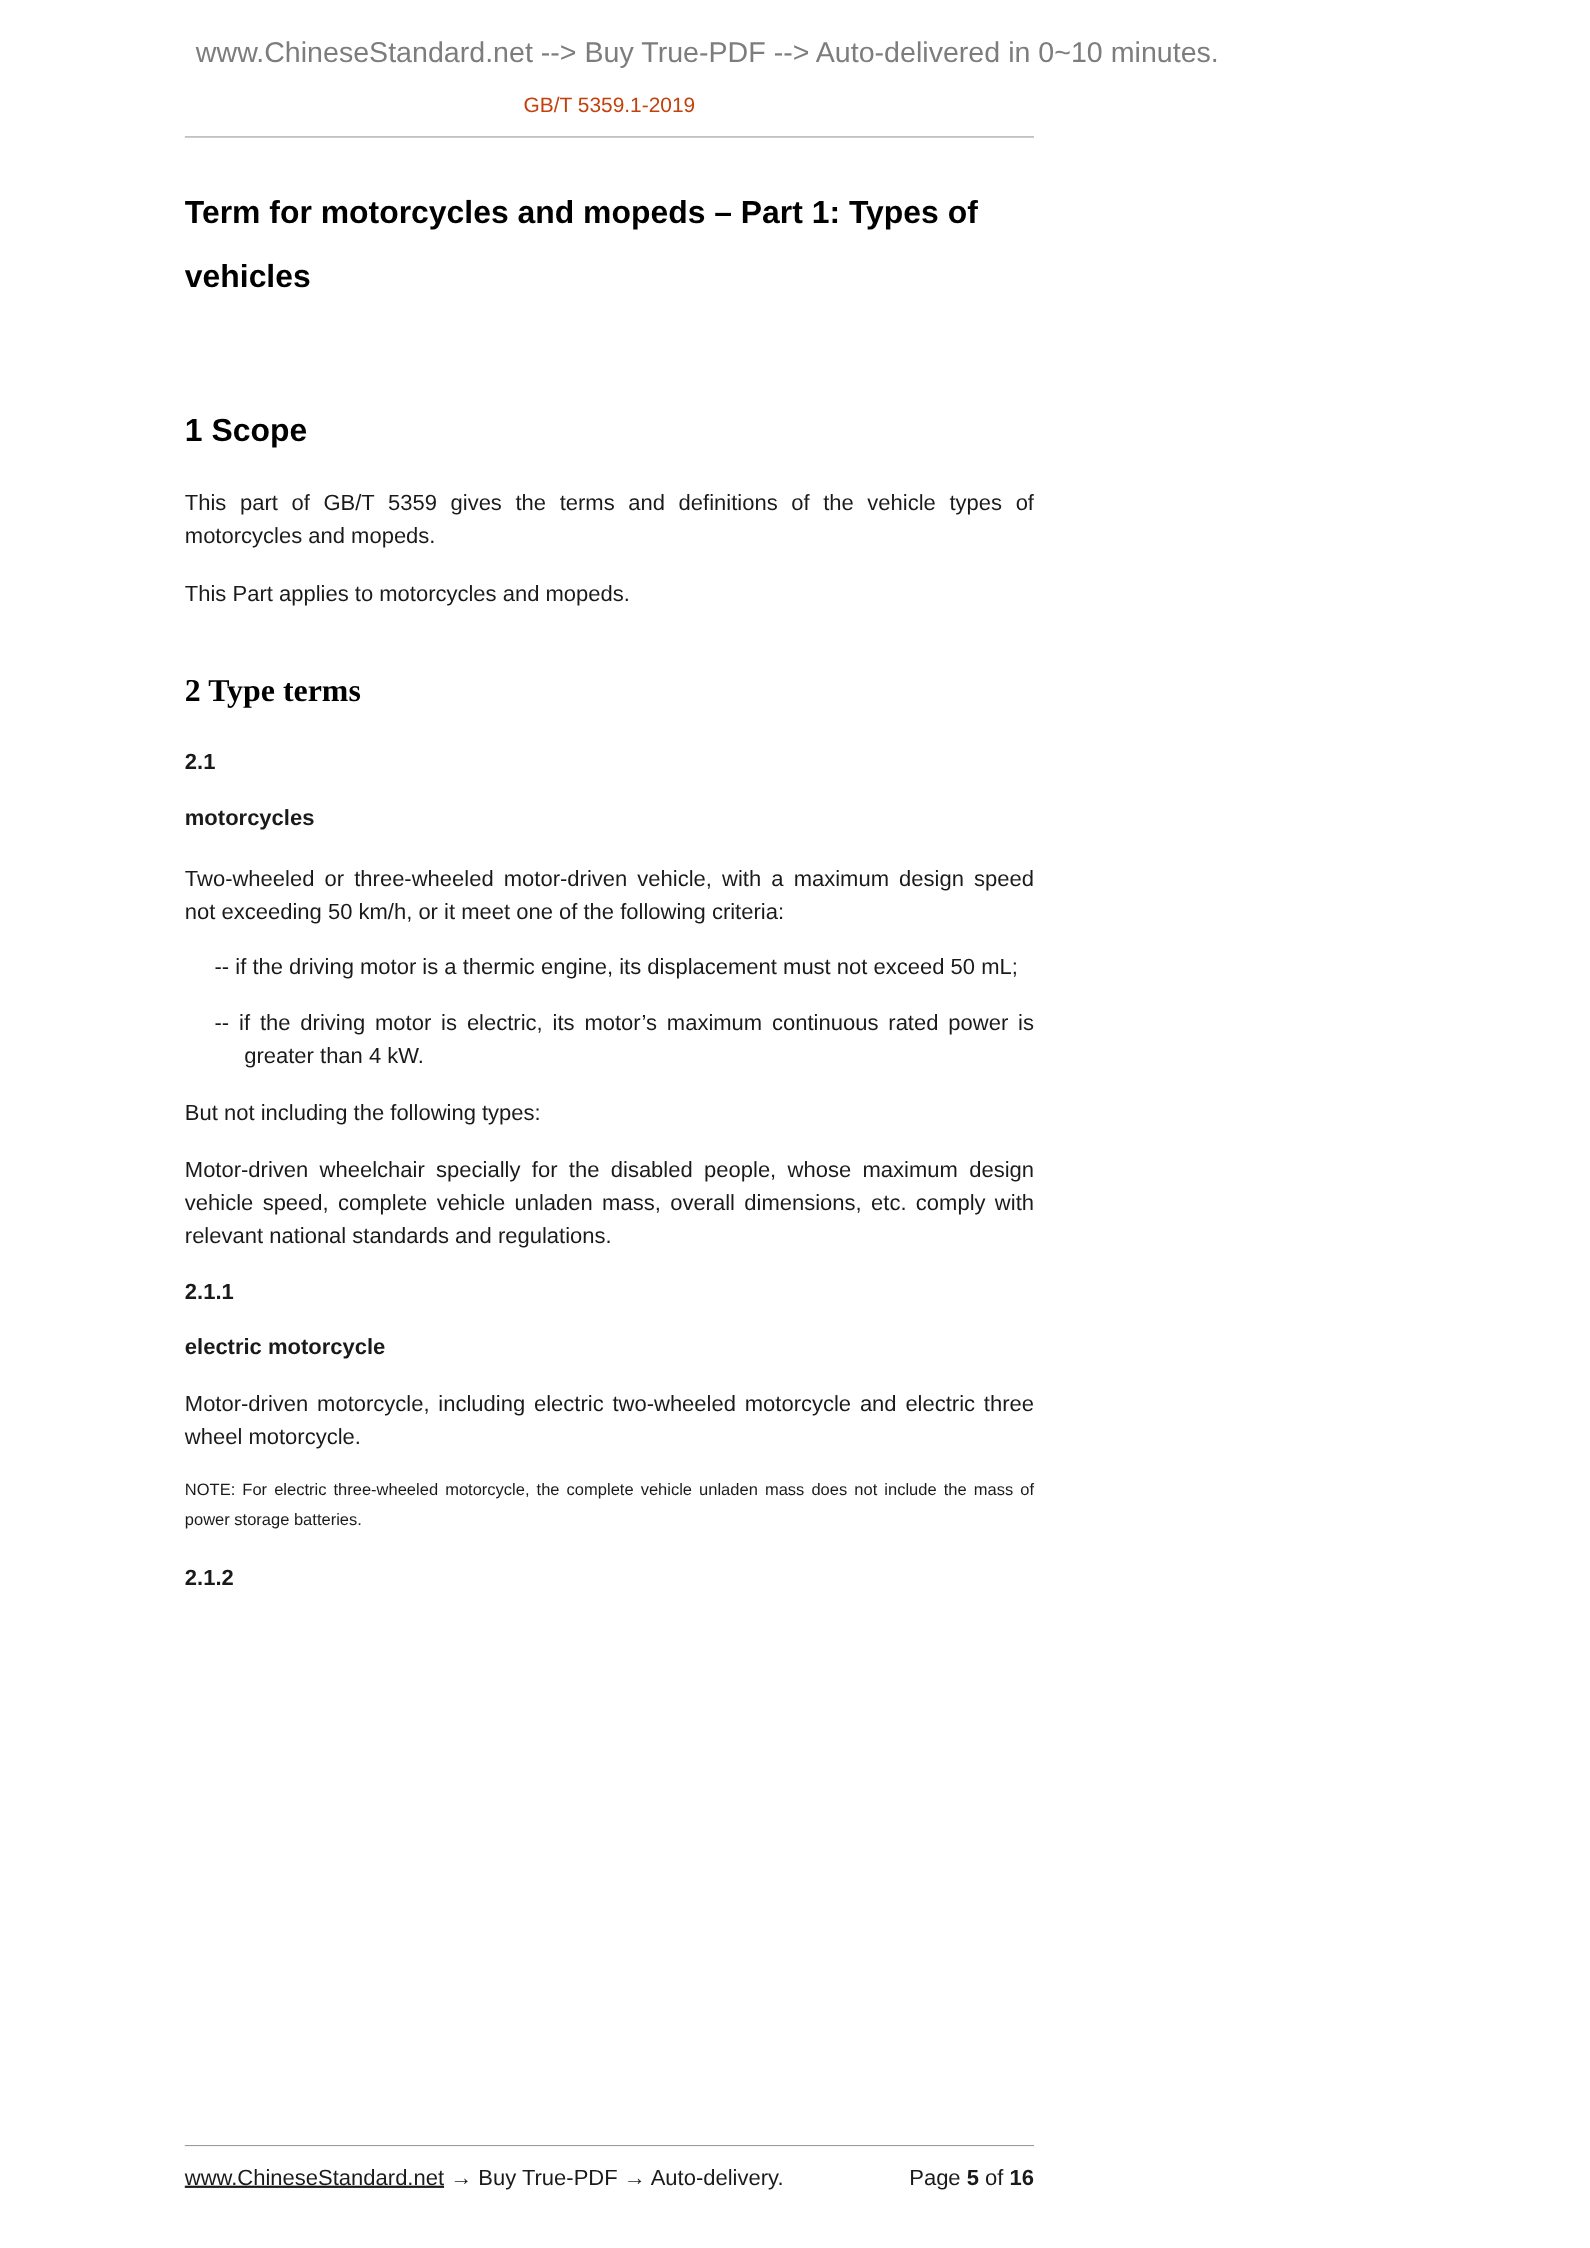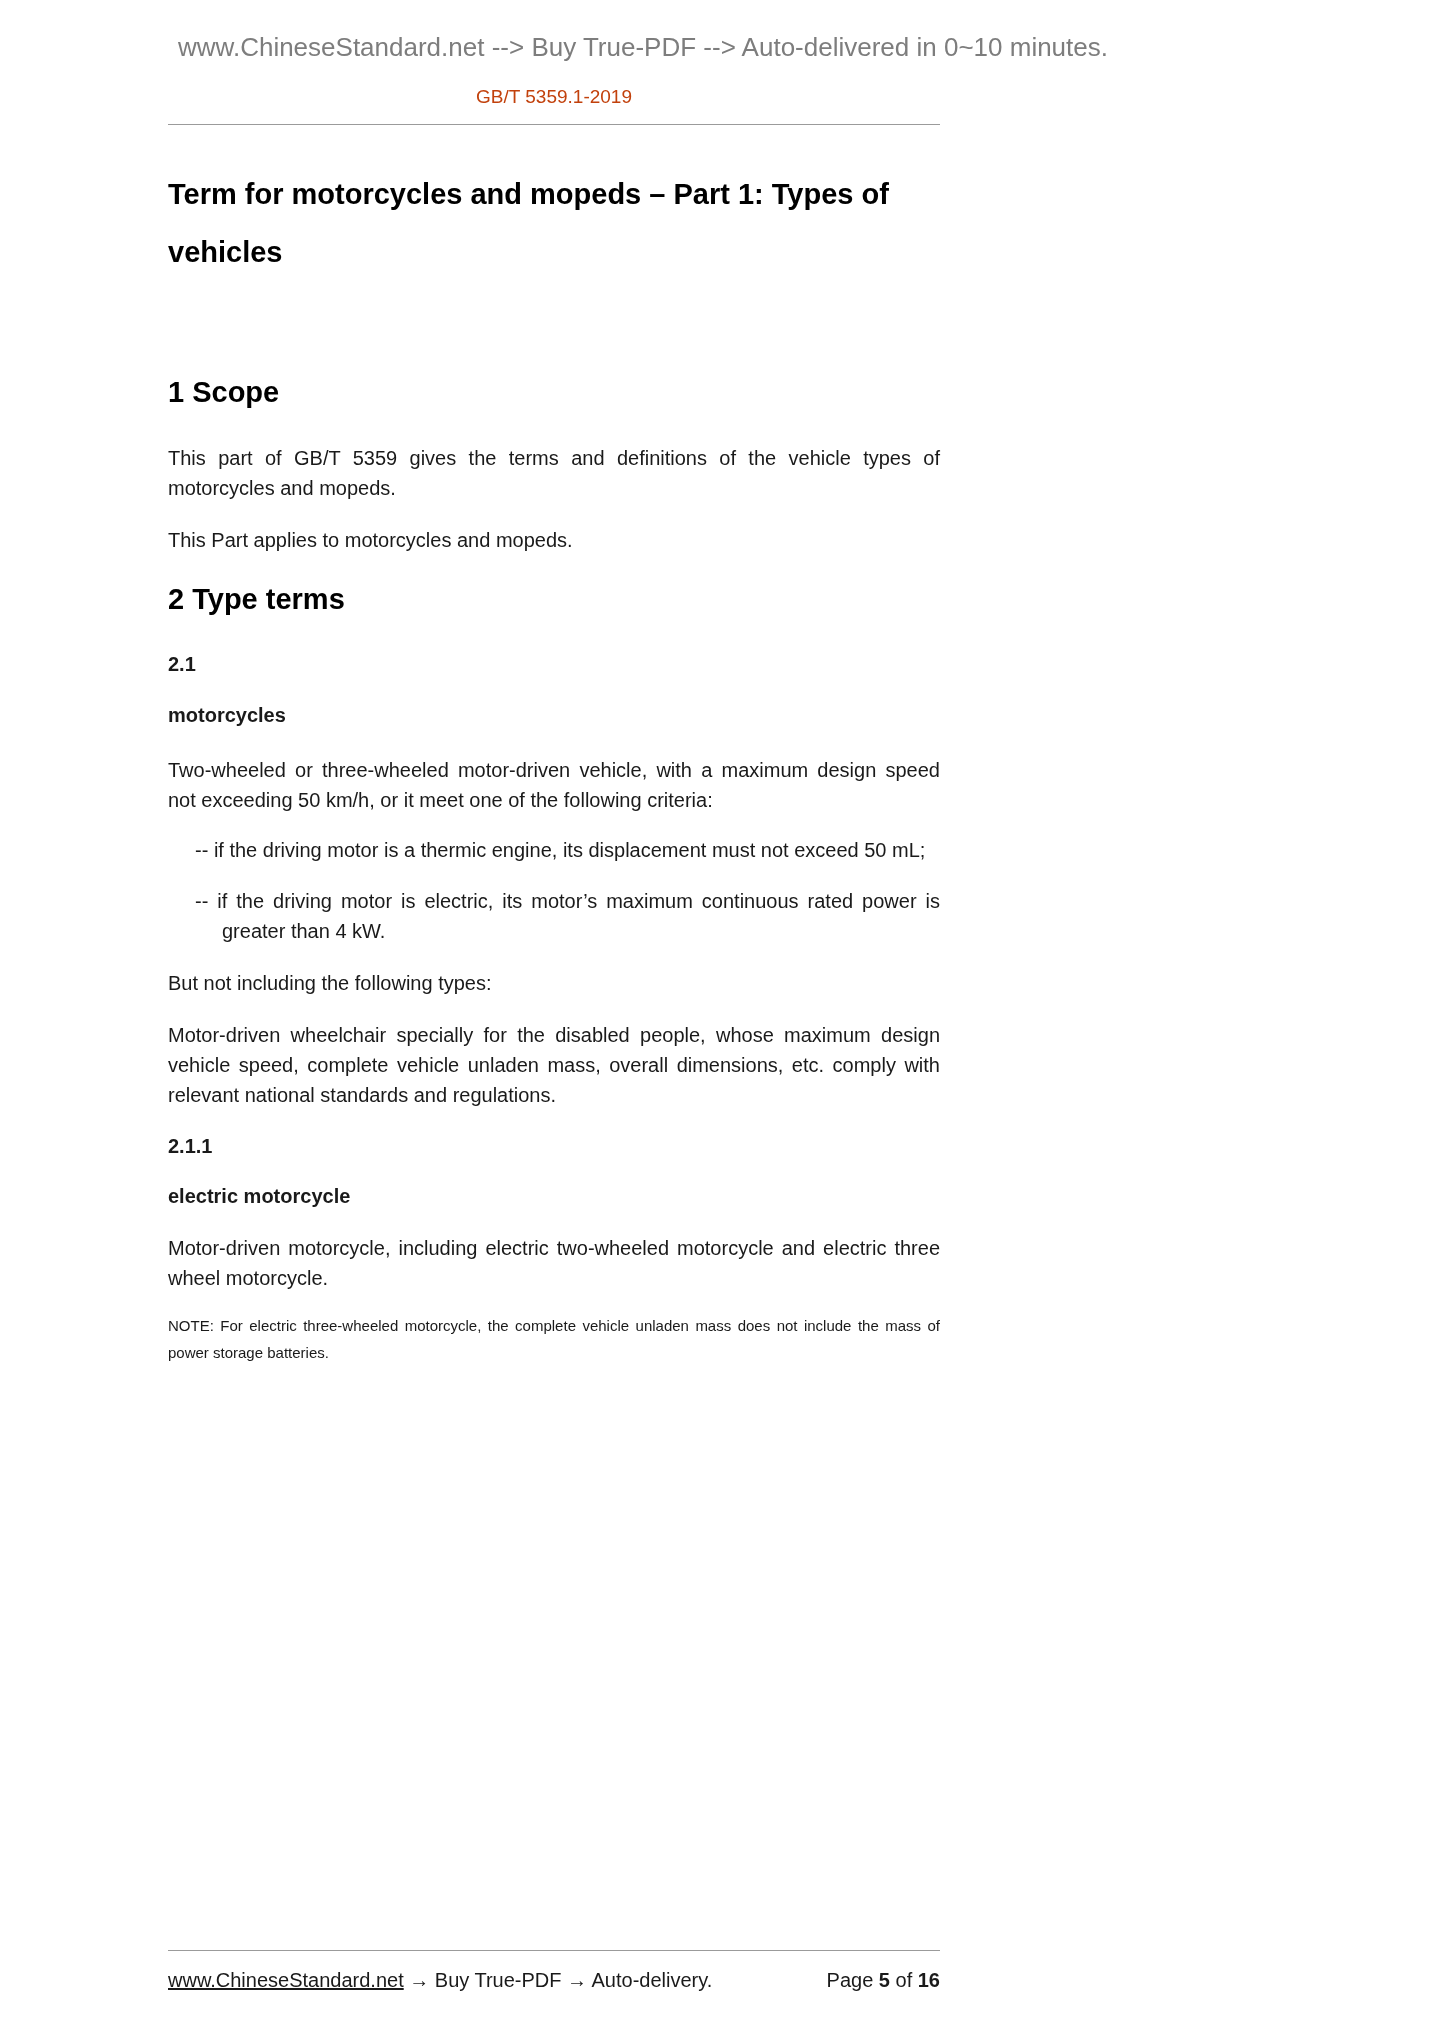--- a/index.html
+++ b/index.html
@@ -59,21 +59,21 @@
     color: #000000;
   }
   .h-main {
     font-size: 29px;
     line-height: 34px;
     font-weight: 700;
     text-align: left;
     color: #000000;
   }
   .h-scope { margin-top: 94px; }
-  .h-typeterms { margin-top: 27px; }
+  .h-typeterms { margin-top: 56px; font-family: Liberation Serif, serif; }
   .sub-num {
     font-weight: 700;
     font-size: 20px;
     line-height: 26px;
     text-align: left;
   }
   .term-name {
     font-weight: 700;
     font-size: 20px;
     line-height: 26px;
@@ -161,20 +161,21 @@
       <p class="para mt-22">Motor-driven wheelchair specially for the disabled people, whose maximum design vehicle speed, complete vehicle unladen mass, overall dimensions, etc. comply with relevant national standards and regulations.</p>
 
       <p class="sub-num mt-23">2.1.1</p>
 
       <p class="term-name mt-24">electric motorcycle</p>
 
       <p class="para mt-24">Motor-driven motorcycle, including electric two-wheeled motorcycle and electric three wheel motorcycle.</p>
 
       <p class="para note mt-19">NOTE: For electric three-wheeled motorcycle, the complete vehicle unladen mass does not include the mass of power storage batteries.</p>
 
+      <p class="sub-num mt-27">2.1.2</p>
 
     </div>
 
     <div class="footer">
       <hr class="rule" style="margin-top:0;">
       <div class="footer-row">
         <div class="footer-left">
           <span class="footer-link">www.ChineseStandard.net</span><span style="white-space:pre;"> → Buy True-PDF → Auto-delivery.</span>
         </div>
         <div class="page-indicator">

